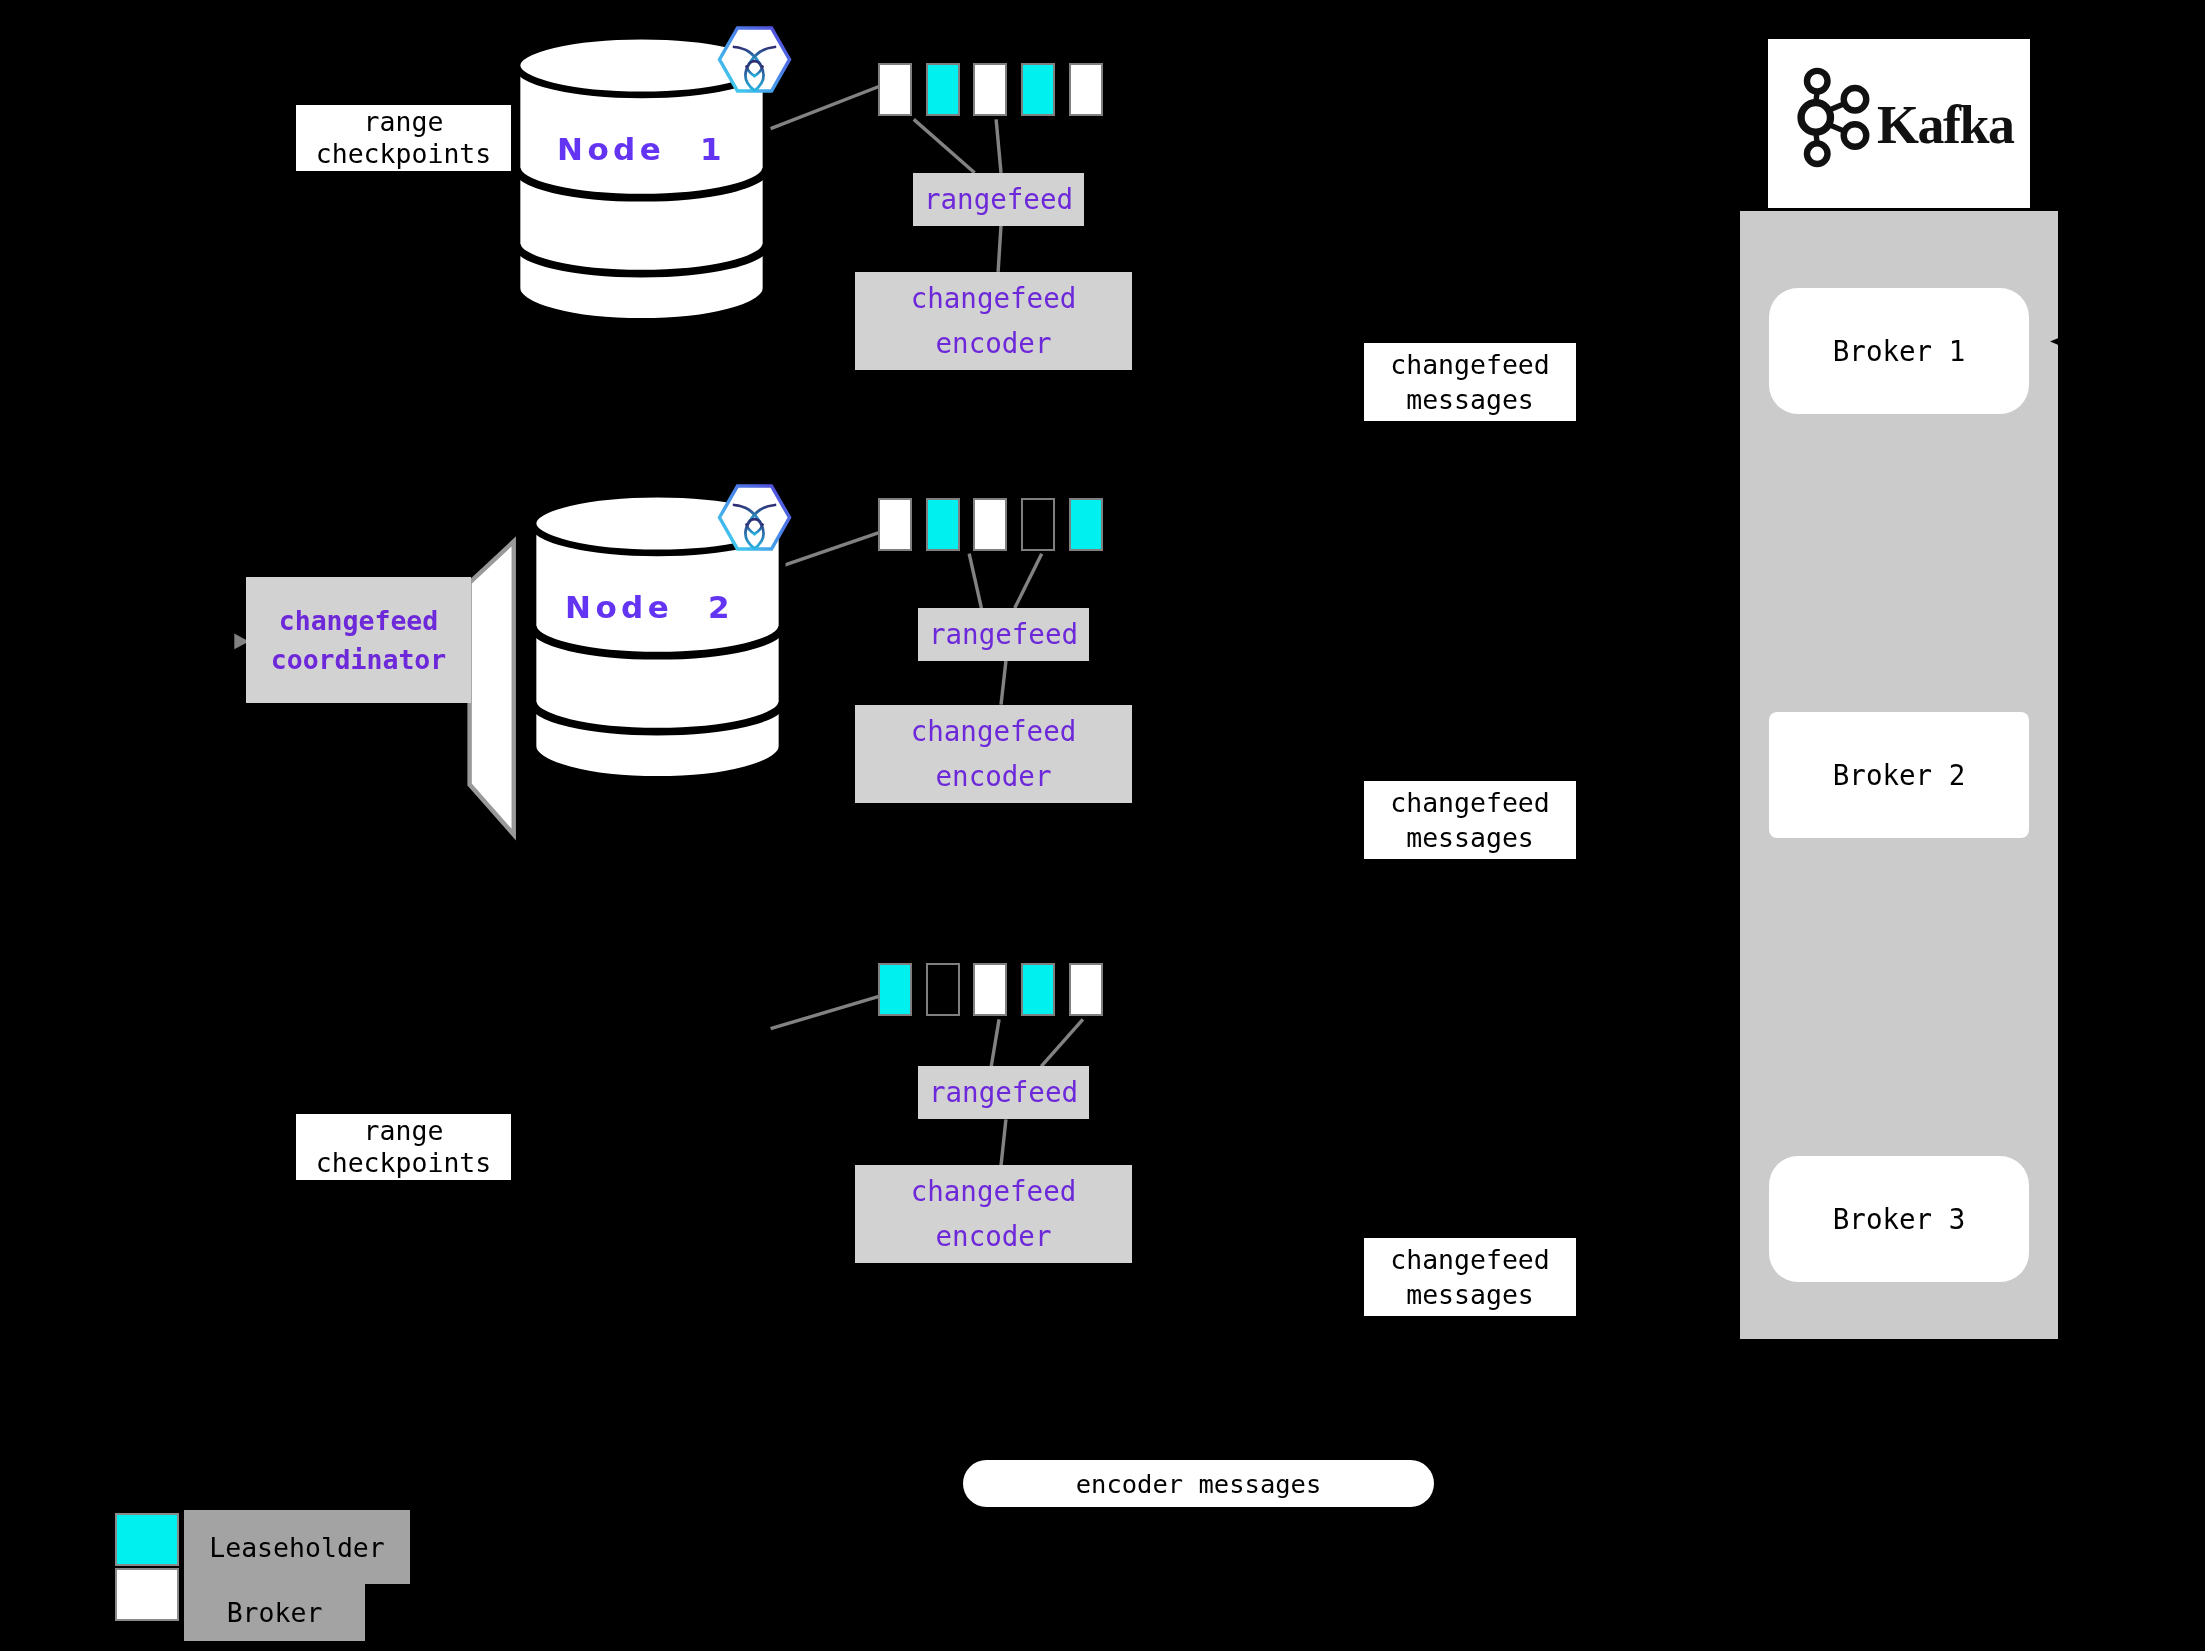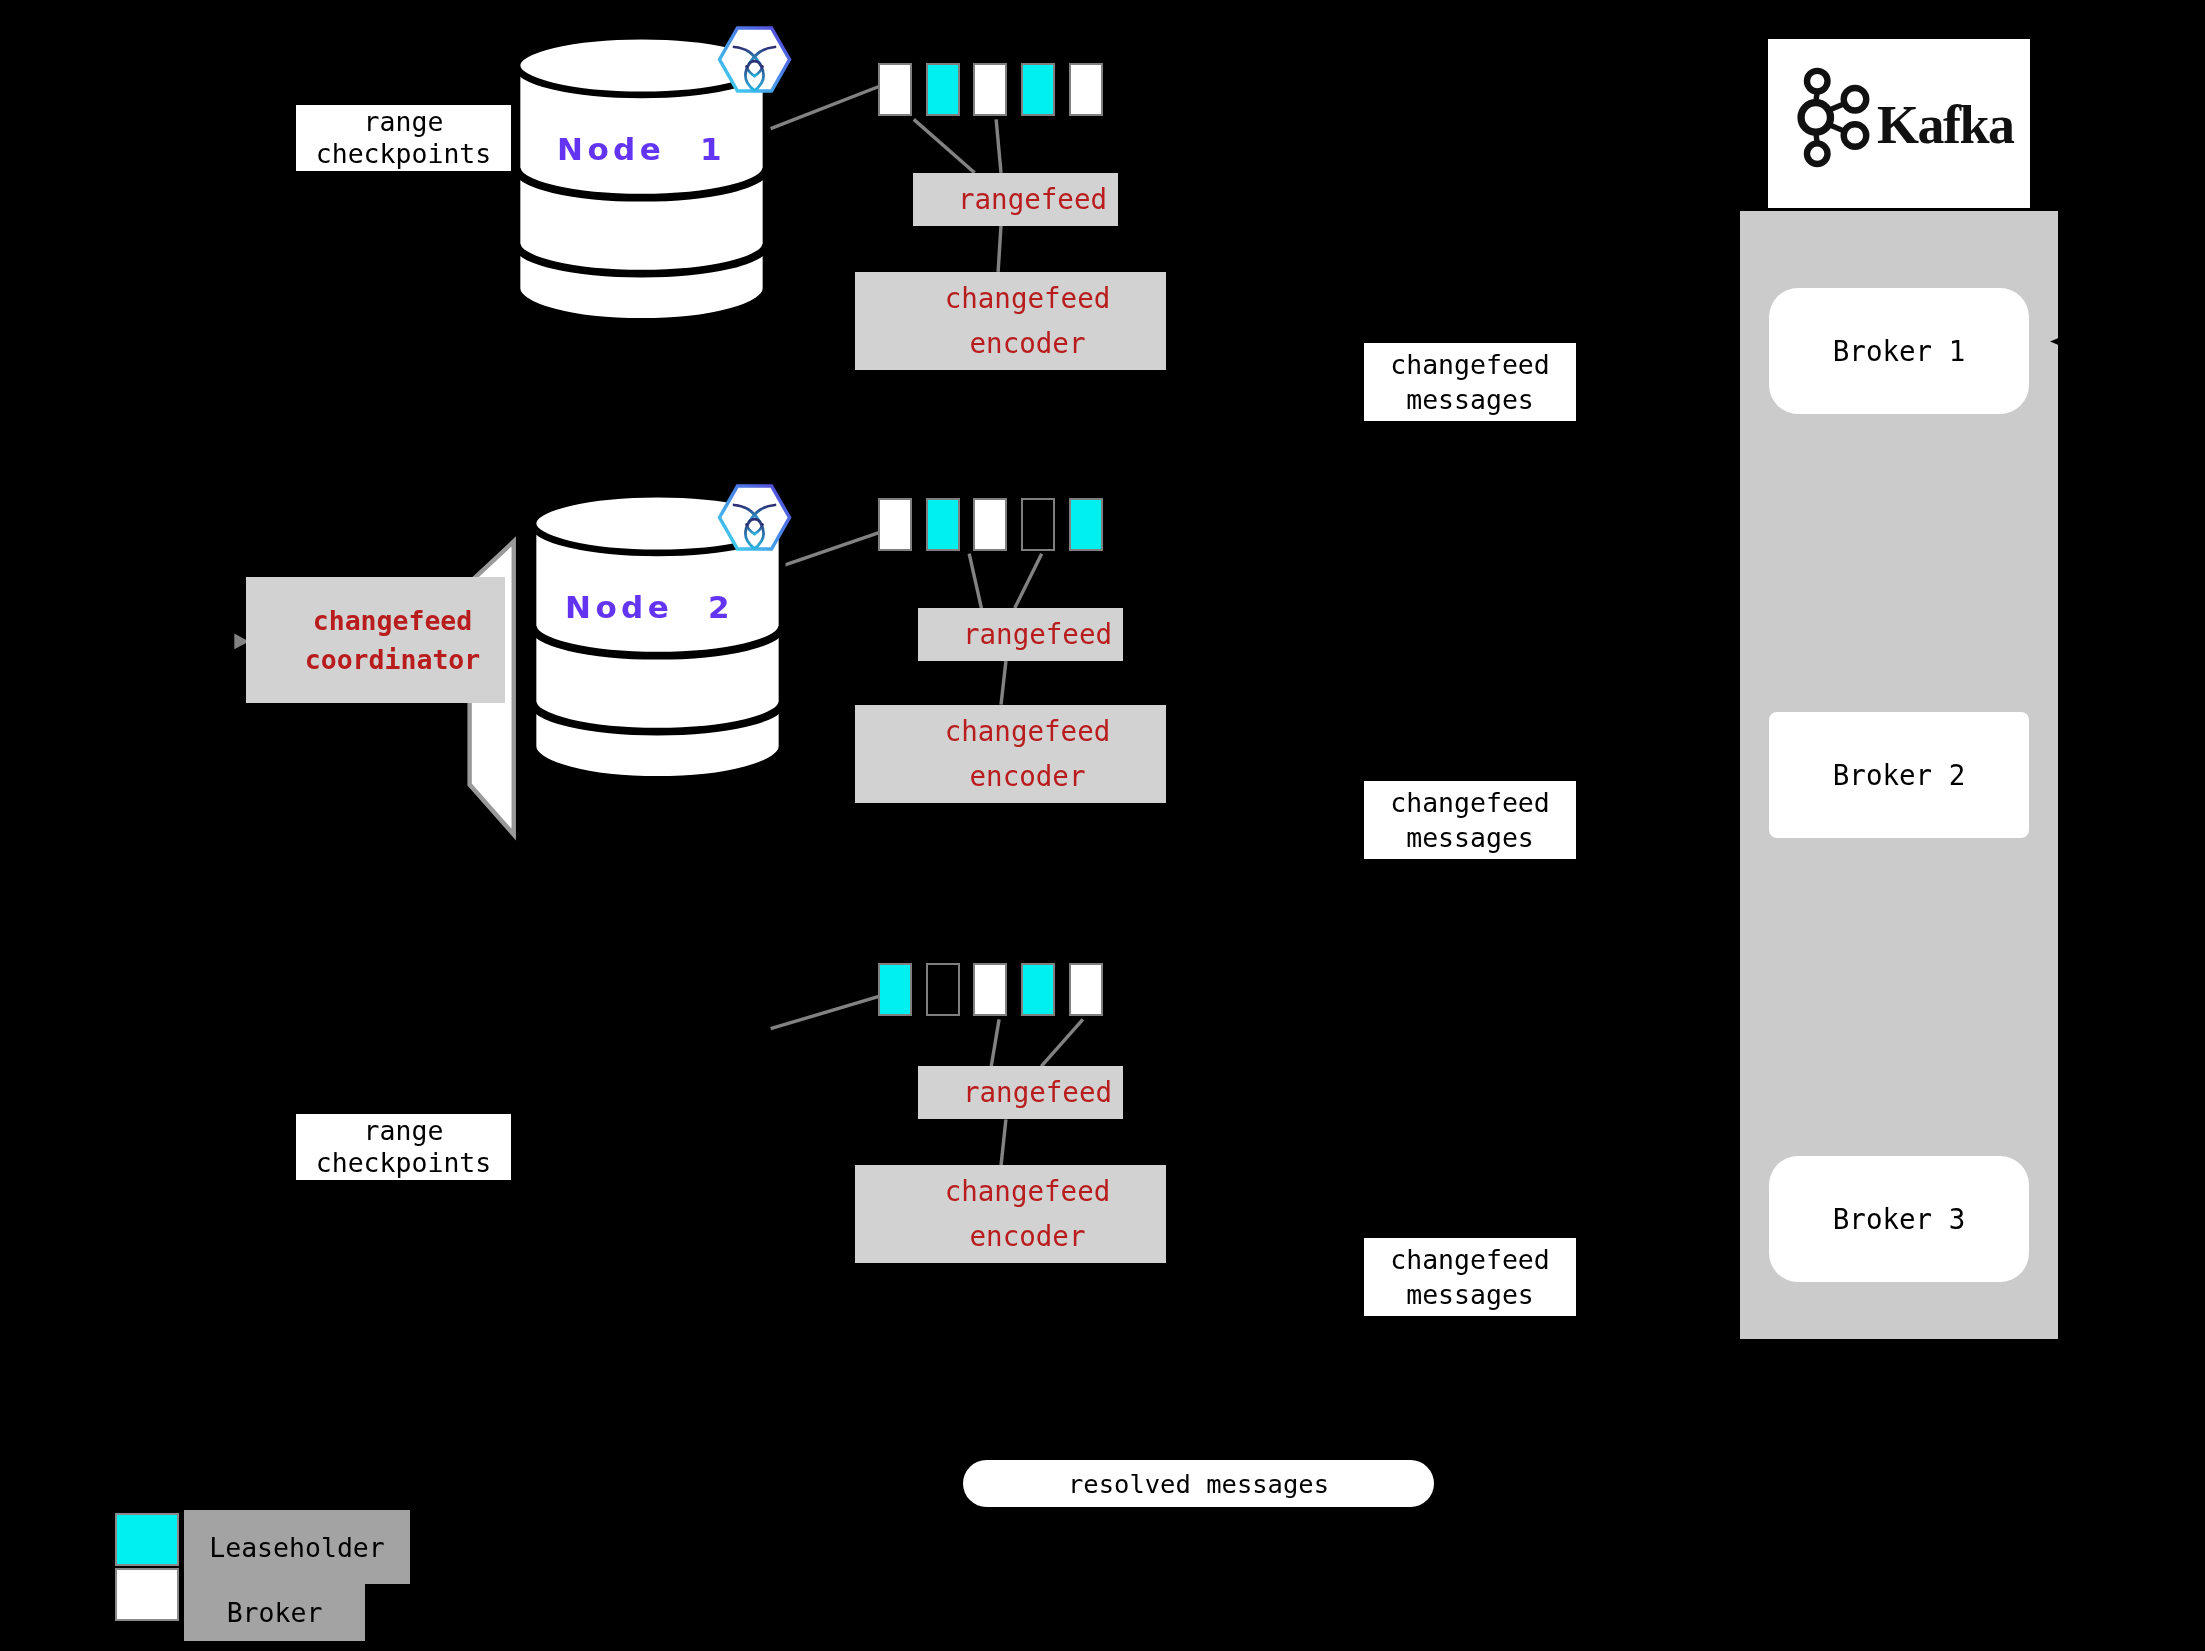--- a/index.html
+++ b/index.html
@@ -7,22 +7,22 @@
           font-family:"DejaVu Sans Mono", monospace;color:#000;}
   .abs{position:absolute;}
   svg.layer{position:absolute;left:0;top:0;pointer-events:none;}
   #underlay{z-index:1;}
   #overlay{z-index:6;}
 
   
   .whitebox{background:#ffffff;color:#000;display:flex;align-items:center;justify-content:center;
             text-align:center;font-size:26.5px;line-height:32px;z-index:3;margin-left:11px;}
   
-  .graybox{background:#d2d2d2;color:#b91c1c;display:flex;align-items:center;justify-content:center;
-           text-align:center;font-size:27.5px;line-height:45px;z-index:3;padding-left:34px;}
+  .graybox{background:#d2d2d2;color:#6d28d9;display:flex;align-items:center;justify-content:center;
+           text-align:center;font-size:27.5px;line-height:45px;z-index:3;}
   .coordinator{font-weight:bold;line-height:39px;}
 
   
   .node{position:absolute;width:257px;height:299px;z-index:3;}
   .node-label{position:absolute;left:0;top:94px;width:100%;height:47px;
               display:flex;align-items:center;justify-content:center;
               font-family:"DejaVu Sans", sans-serif;font-weight:bold;font-size:31px;
               letter-spacing:4.4px;word-spacing:19.6px;color:#6334f1;}
   .hexbadge{position:absolute;left:204px;top:-8.8px;}
 
@@ -190,21 +190,21 @@
   <div class="kafka-word">Kafka</div>
 
   <div class="abs broker" style="top:288px;">Broker 1</div>
   <div class="abs broker" style="top:712px;border-radius:8px;">Broker 2</div>
   <div class="abs broker" style="top:1156px;">Broker 3</div>
 
   <svg id="overlay" class="layer" width="2205" height="1652" viewBox="0 0 4498 3369">
     <polygon points="4182,696 4244,670 4244,722" fill="#000"></polygon>
   </svg>
 
-  <div class="abs pill">resolved messages</div>
+  <div class="abs pill">encoder messages</div>
 
   <div class="abs swatch" style="left:115px;top:1513px;background:#00f0f0;"></div>
   <div class="abs swatch" style="left:115px;top:1568px;background:#ffffff;"></div>
   <div class="abs legend-label" style="left:184px;top:1510px;width:226px;height:74px;">Leaseholder</div>
   <div class="abs legend-label" style="left:184px;top:1583px;width:181px;height:58px;">Broker</div>
 
 </div>
 
 
 </body></html>

